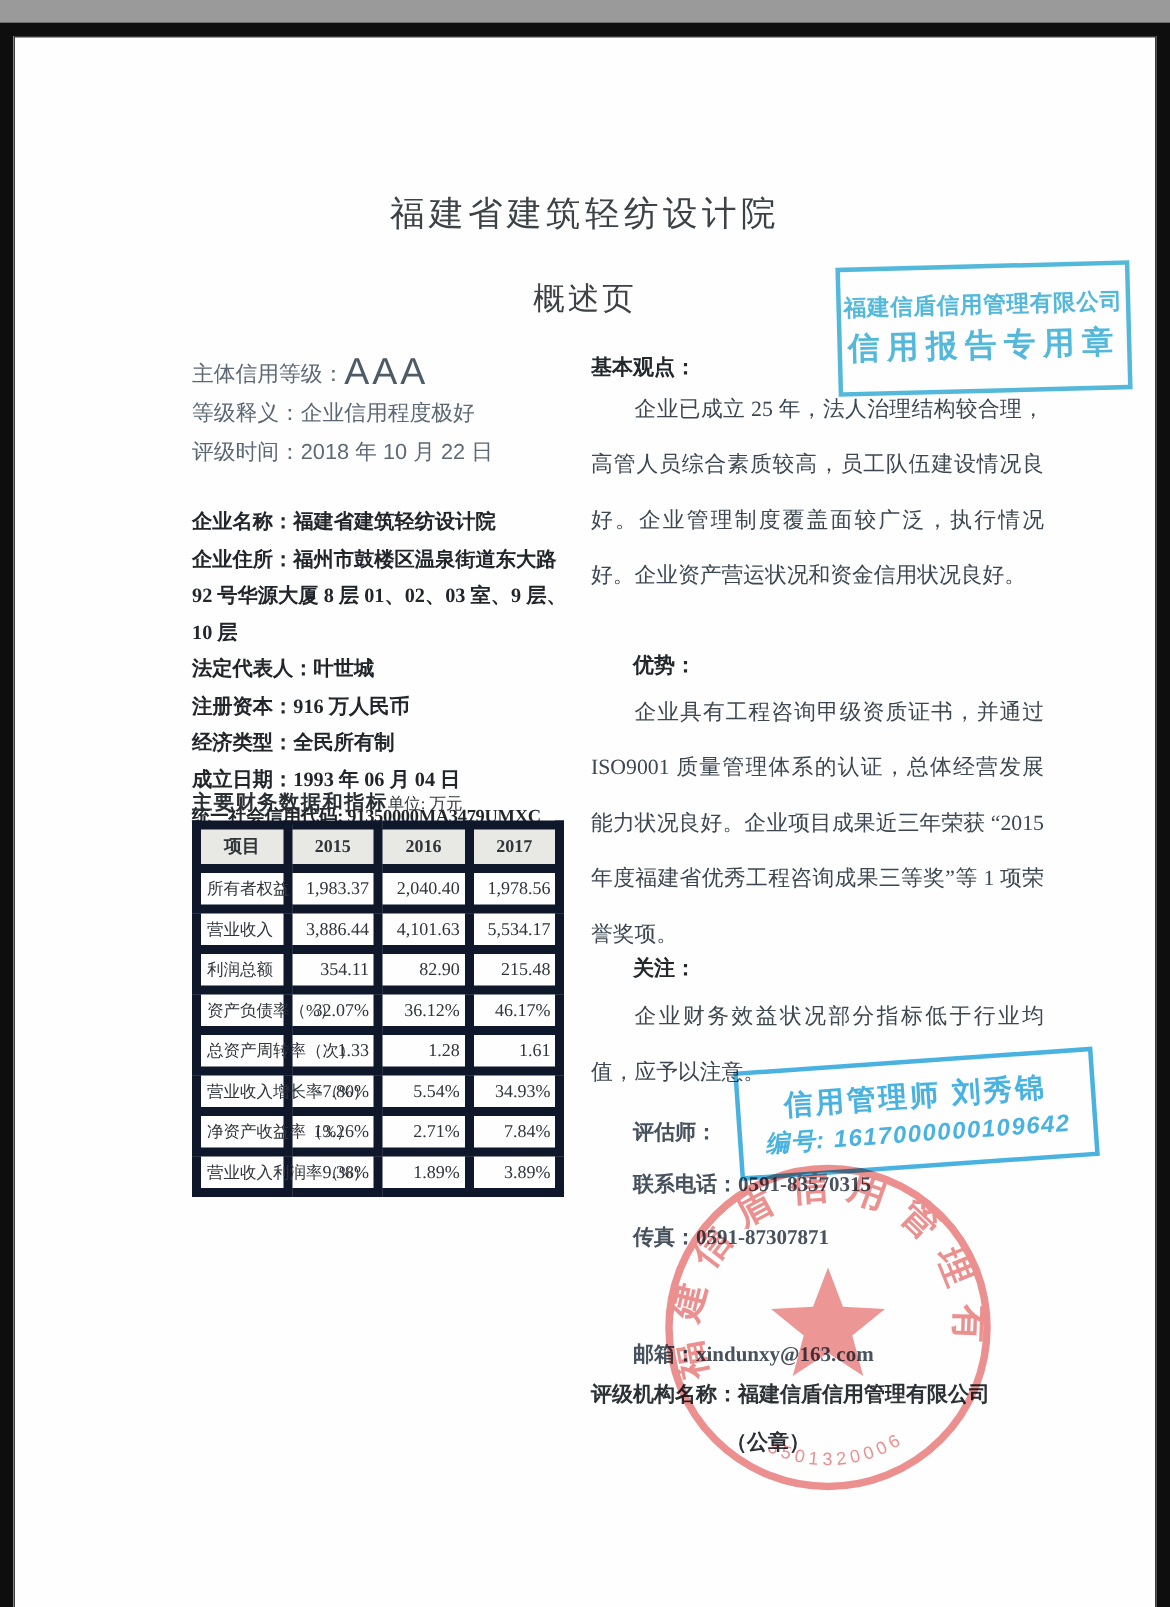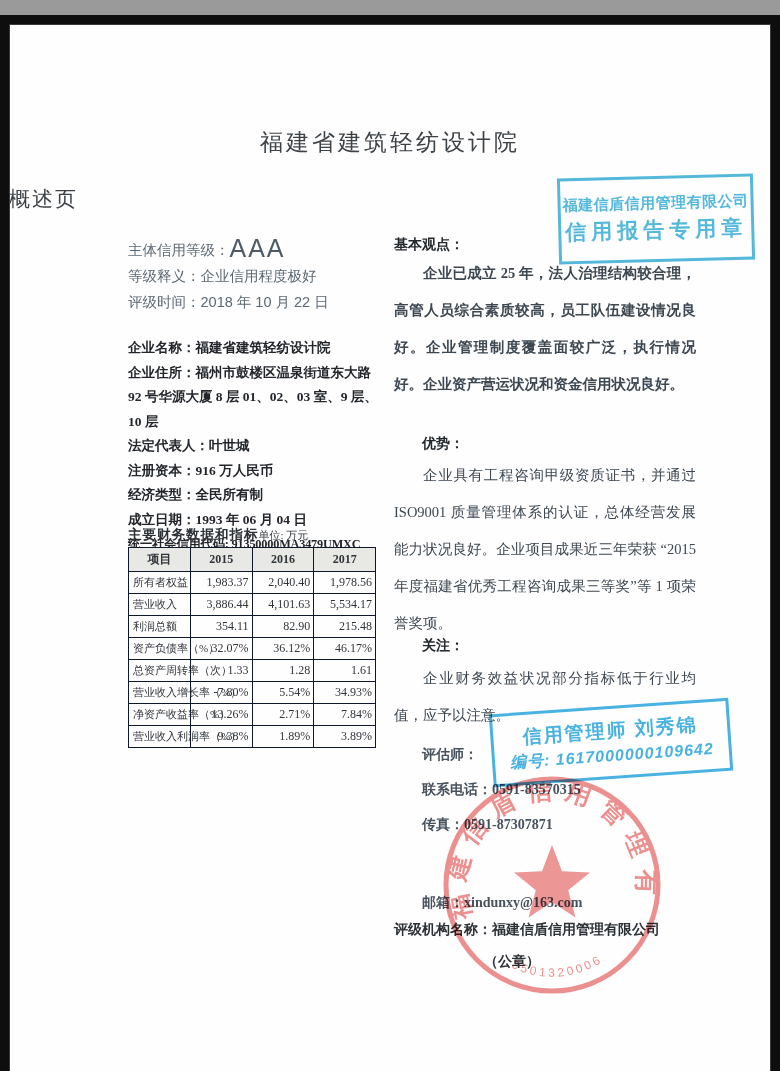--- a/index.html
+++ b/index.html
@@ -9,21 +9,21 @@
     border:9px solid #0e0e0e;
     box-shadow:inset 0 0 0 1px #3a3a3a;
     overflow:hidden;
     font-family:"Liberation Serif",serif;
     color:#2b2f34;
   }
   
   .doc-title{position:absolute;top:103px;left:0;right:0;text-align:center;
     font-family:"Liberation Sans",sans-serif;font-weight:500;
     font-size:23px;letter-spacing:3px;color:#3d4247;}
-  .doc-subtitle{position:absolute;top:161px;left:0;right:0;text-align:left;
+  .doc-subtitle{position:absolute;top:161px;left:0;right:0;text-align:center;
     font-family:"Liberation Sans",sans-serif;font-weight:500;
     font-size:21px;letter-spacing:2px;color:#3d4247;}
   
   .stamp{position:absolute;display:flex;flex-direction:column;justify-content:center;
     align-items:center;box-sizing:border-box;
     font-family:"Liberation Sans",sans-serif;font-weight:700;
     mix-blend-mode:multiply;z-index:5;}
   .stamp-report{left:549px;top:152px;width:196px;height:86px;
     border:3px solid #41b2d8;color:#41b2d8;transform:rotate(-1.5deg);opacity:.9;}
   .stamp-report .l1{font-size:15px;letter-spacing:.5px;}
@@ -38,21 +38,21 @@
   .rating .grade{font-size:25px;letter-spacing:2px;color:#4e5a66;vertical-align:-2px;}
   .company{position:absolute;left:119px;top:312px;width:256px;
     font-weight:700;color:#22262b;font-size:13.5px;line-height:24.5px;}
   .company .code-line{font-size:12.3px;letter-spacing:-.2px;white-space:nowrap;}
   .fin-head{position:absolute;left:119px;top:502px;width:248px;display:flex;
     align-items:baseline;}
   .fin-title{font-size:13.5px;font-weight:700;color:#2b3035;letter-spacing:1px;}
   .fin-unit{font-size:11px;color:#33383d;}
   table.fin{position:absolute;left:119px;top:523px;border-collapse:collapse;
     table-layout:fixed;width:248px;font-size:12px;color:#30353a;}
-  table.fin th,table.fin td{border:1px solid #0f172a;padding:1px 3px;vertical-align:middle;}
+  table.fin th,table.fin td{border:6px solid #0f172a;padding:1px 3px;vertical-align:middle;}
   table.fin th{background:#e8e8e4;font-weight:600;height:21px;text-align:center;}
   table.fin td.lbl{width:100px;font-size:11px;white-space:nowrap;text-align:left;padding-left:4px;height:19px;}
   table.fin td.num{width:48px;text-align:right;word-break:break-all;line-height:17px;}
   
   .rc{position:absolute;left:385px;width:302px;}
   .rc-head{font-size:14px;font-weight:700;color:#23282d;}
   .rc-para{font-size:14.5px;color:#3d4751;line-height:37px;text-indent:2em;text-align:justify;margin:0;}
   .contact-line{position:absolute;left:385px;width:302px;
     font-size:14px;font-weight:600;color:#47525e;}
   .indent1{padding-left:28px;}
@@ -151,21 +151,21 @@
       <tr>
         <td class="lbl">营业收入利润率（%）</td>
         <td class="num">9.38%</td>
         <td class="num">1.89%</td>
         <td class="num">3.89%</td>
       </tr>
     </tbody>
   </table>
 
   <div class="rc rc-head" style="top:212px;">基本观点：</div>
-  <p class="rc rc-para" style="top:231px;font-weight:bold;">企业已成立 25 年，法人治理结构较合理，高管人员综合素质较高，员工队伍建设情况良好。企业管理制度覆盖面较广泛，执行情况好。企业资产营运状况和资金信用状况良好。</p>
+  <p class="rc rc-para" style="top:231px;">企业已成立 25 年，法人治理结构较合理，高管人员综合素质较高，员工队伍建设情况良好。企业管理制度覆盖面较广泛，执行情况好。企业资产营运状况和资金信用状况良好。</p>
 
   <div class="rc rc-head indent1" style="top:411px;">优势：</div>
   <p class="rc rc-para" style="top:433px;">企业具有工程咨询甲级资质证书，并通过 ISO9001 质量管理体系的认证，总体经营发展能力状况良好。企业项目成果近三年荣获 “2015 年度福建省优秀工程咨询成果三等奖”等 1 项荣誉奖项。</p>
 
   <div class="rc rc-head indent1" style="top:613px;">关注：</div>
   <p class="rc rc-para" style="top:636px;">企业财务效益状况部分指标低于行业均值，应予以注意。</p>
 
   <div class="stamp stamp-assessor">
     <div class="l1">信用管理师  刘秀锦</div>
     <div class="l2">编号: 1617000000109642</div>

